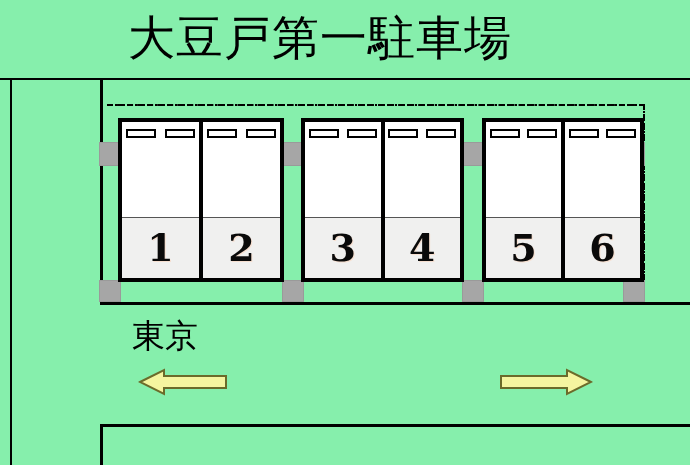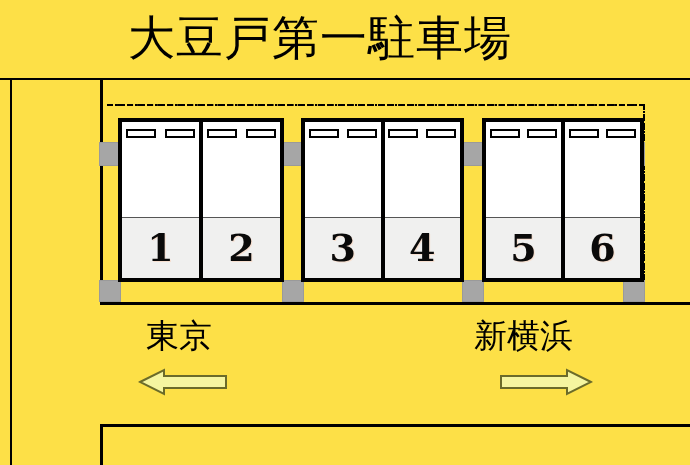--- a/index.html
+++ b/index.html
@@ -10,21 +10,21 @@
     width: 690px;
     height: 465px;
     background: #ffffff;
     font-family: "Liberation Sans", sans-serif;
     overflow: hidden;
   }
   #root {
     position: relative;
     width: 690px;
     height: 465px;
-    background: #fde047;
+    background: #86efac;
   }
 
   
   .title {
     position: absolute;
     left: 0;
     top: 8px;
     width: 640px;
     text-align: center;
     font-size: 47px;
@@ -148,21 +148,21 @@
 
   
   .dir-label {
     position: absolute;
     font-size: 33px;
     line-height: 40px;
     color: #000000;
     white-space: nowrap;
     font-family: "DejaVu Sans", "Liberation Sans", sans-serif;
   }
-  .label-tokyo      { left: 146px; top: 316px; }
+  .label-tokyo      { left: 132px; top: 316px; }
   .label-road       { left: 313px; top: 316px; }
   .label-shinyoko   { left: 474px; top: 316px; }
 
   .arrow {
     position: absolute;
     top: 368px;
   }
   .arrow-left  { left: 138px; }
   .arrow-right { left: 498px; }
 </style>
@@ -262,21 +262,20 @@
           <div class="wheelstop"></div>
         </div>
       </div>
       <div class="stall-lower">
         <span class="stall-number">6</span>
       </div>
     </div>
   </div>
 
   <div class="dir-label label-tokyo">東京</div>
-  <div class="dir-label label-shinyoko">新横浜</div>
 
   <div class="arrow arrow-left">
     <svg width="90" height="28" viewBox="0 0 90 28">
       <polygon points="2,14 26,2 26,8 88,8 88,20 26,20 26,26" fill="#f5f5a0" stroke="#6b6b2a" stroke-width="2" stroke-linejoin="miter"></polygon>
     </svg>
   </div>
 
   <div class="arrow arrow-right">
     <svg width="95" height="28" viewBox="0 0 95 28">
       <polygon points="93,14 69,2 69,8 3,8 3,20 69,20 69,26" fill="#f5f5a0" stroke="#6b6b2a" stroke-width="2" stroke-linejoin="miter"></polygon>

